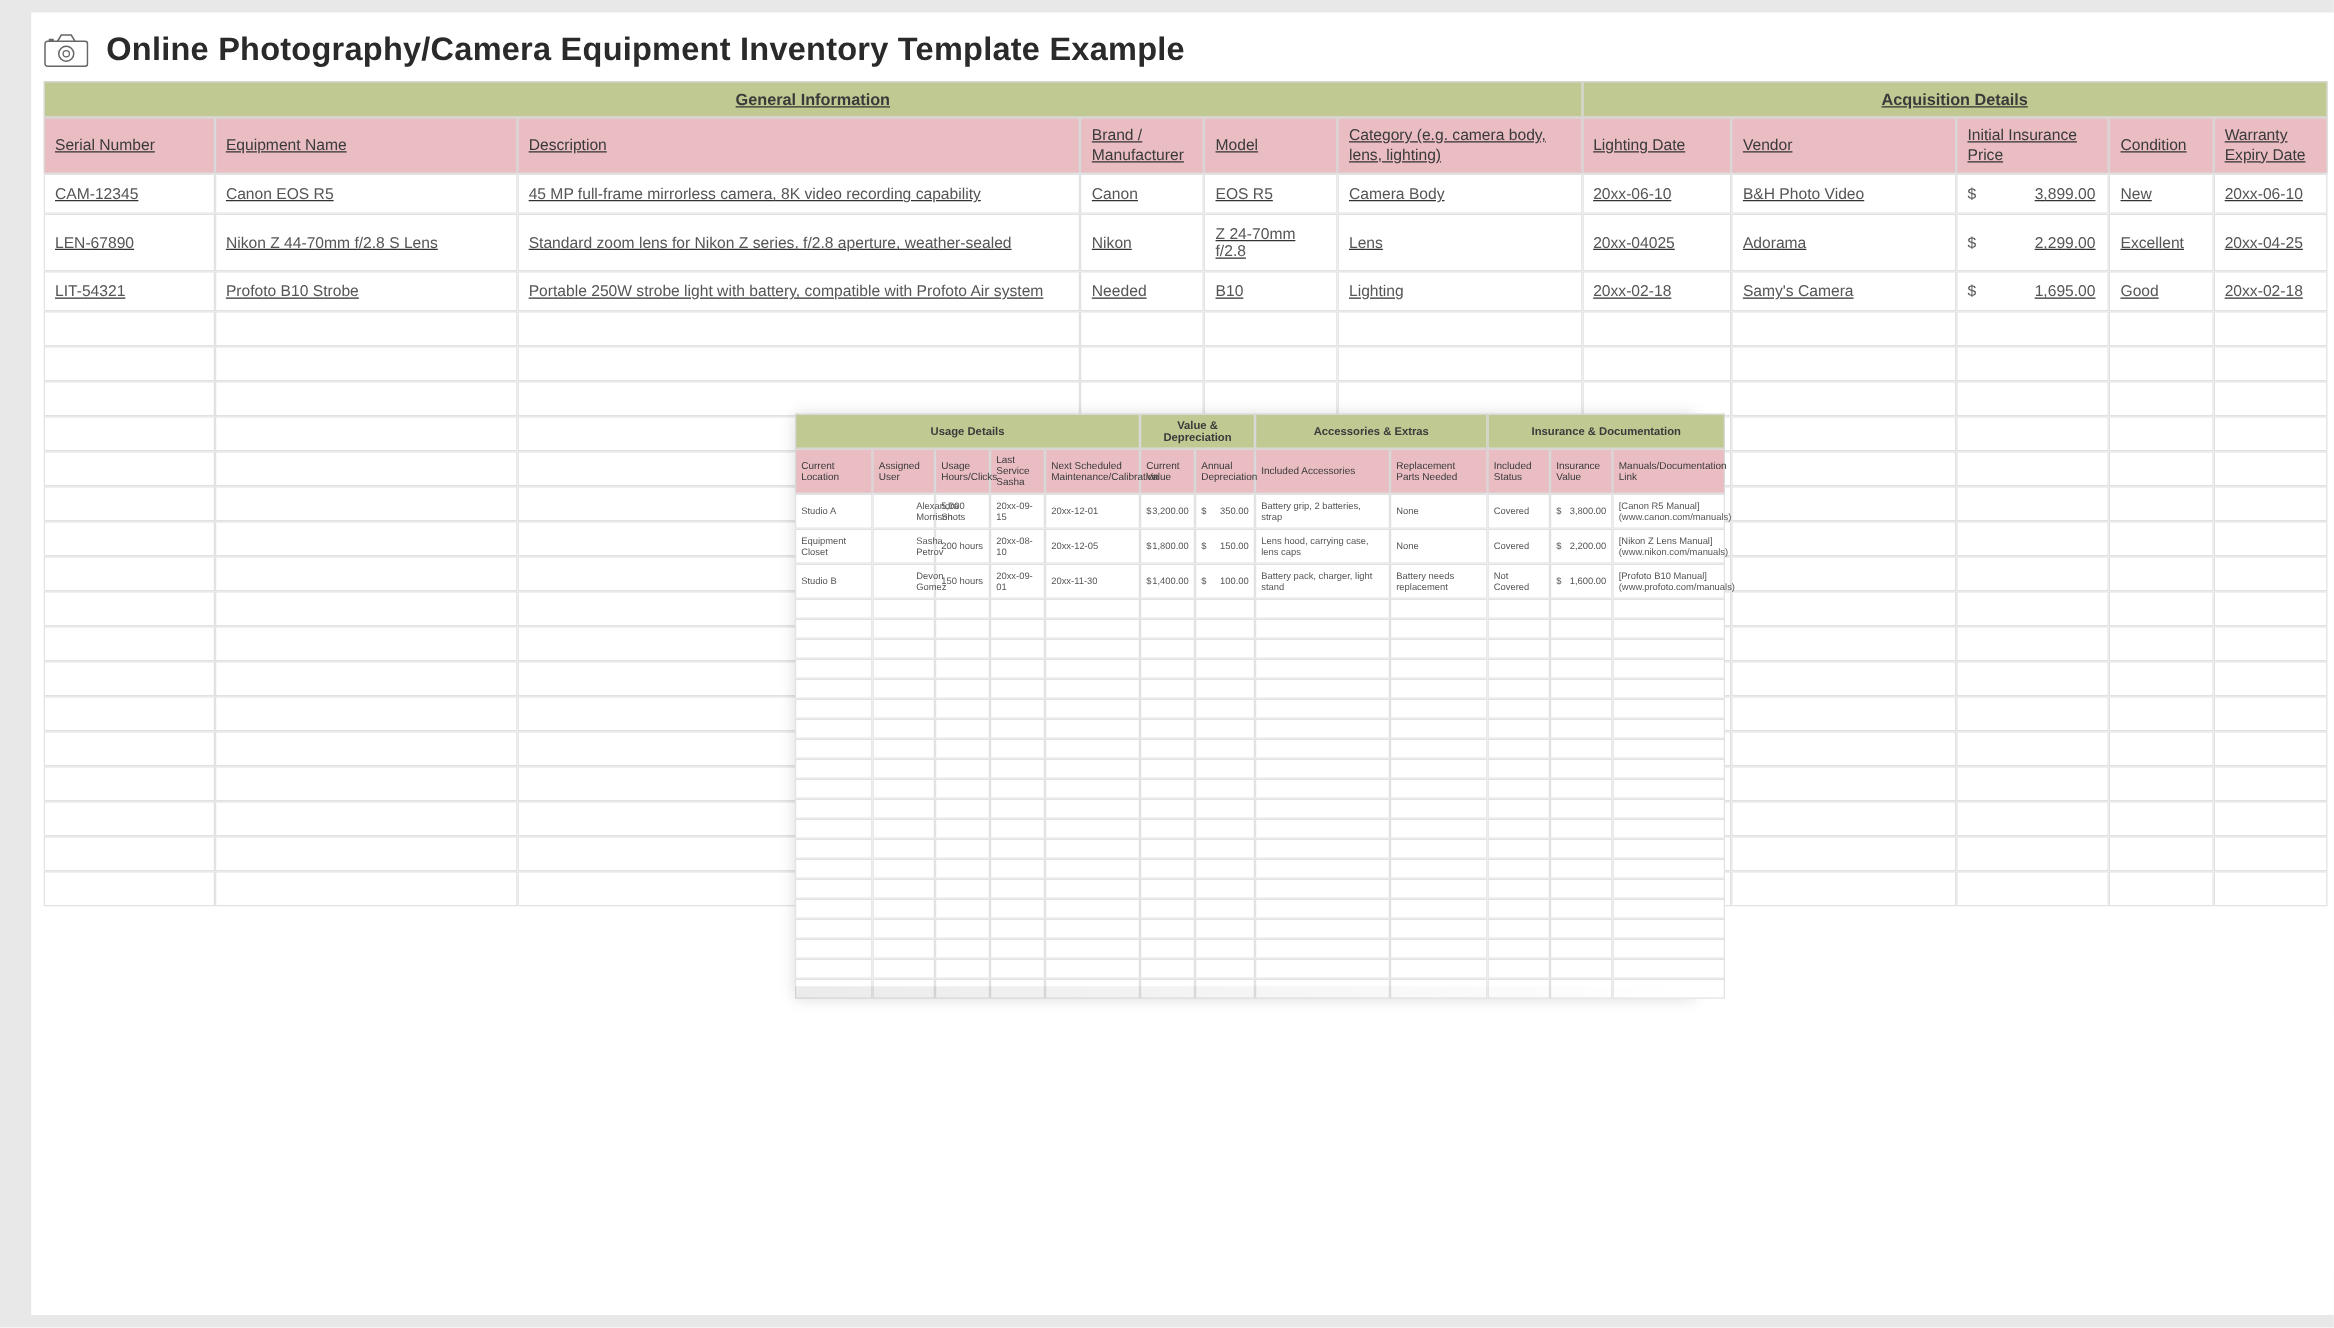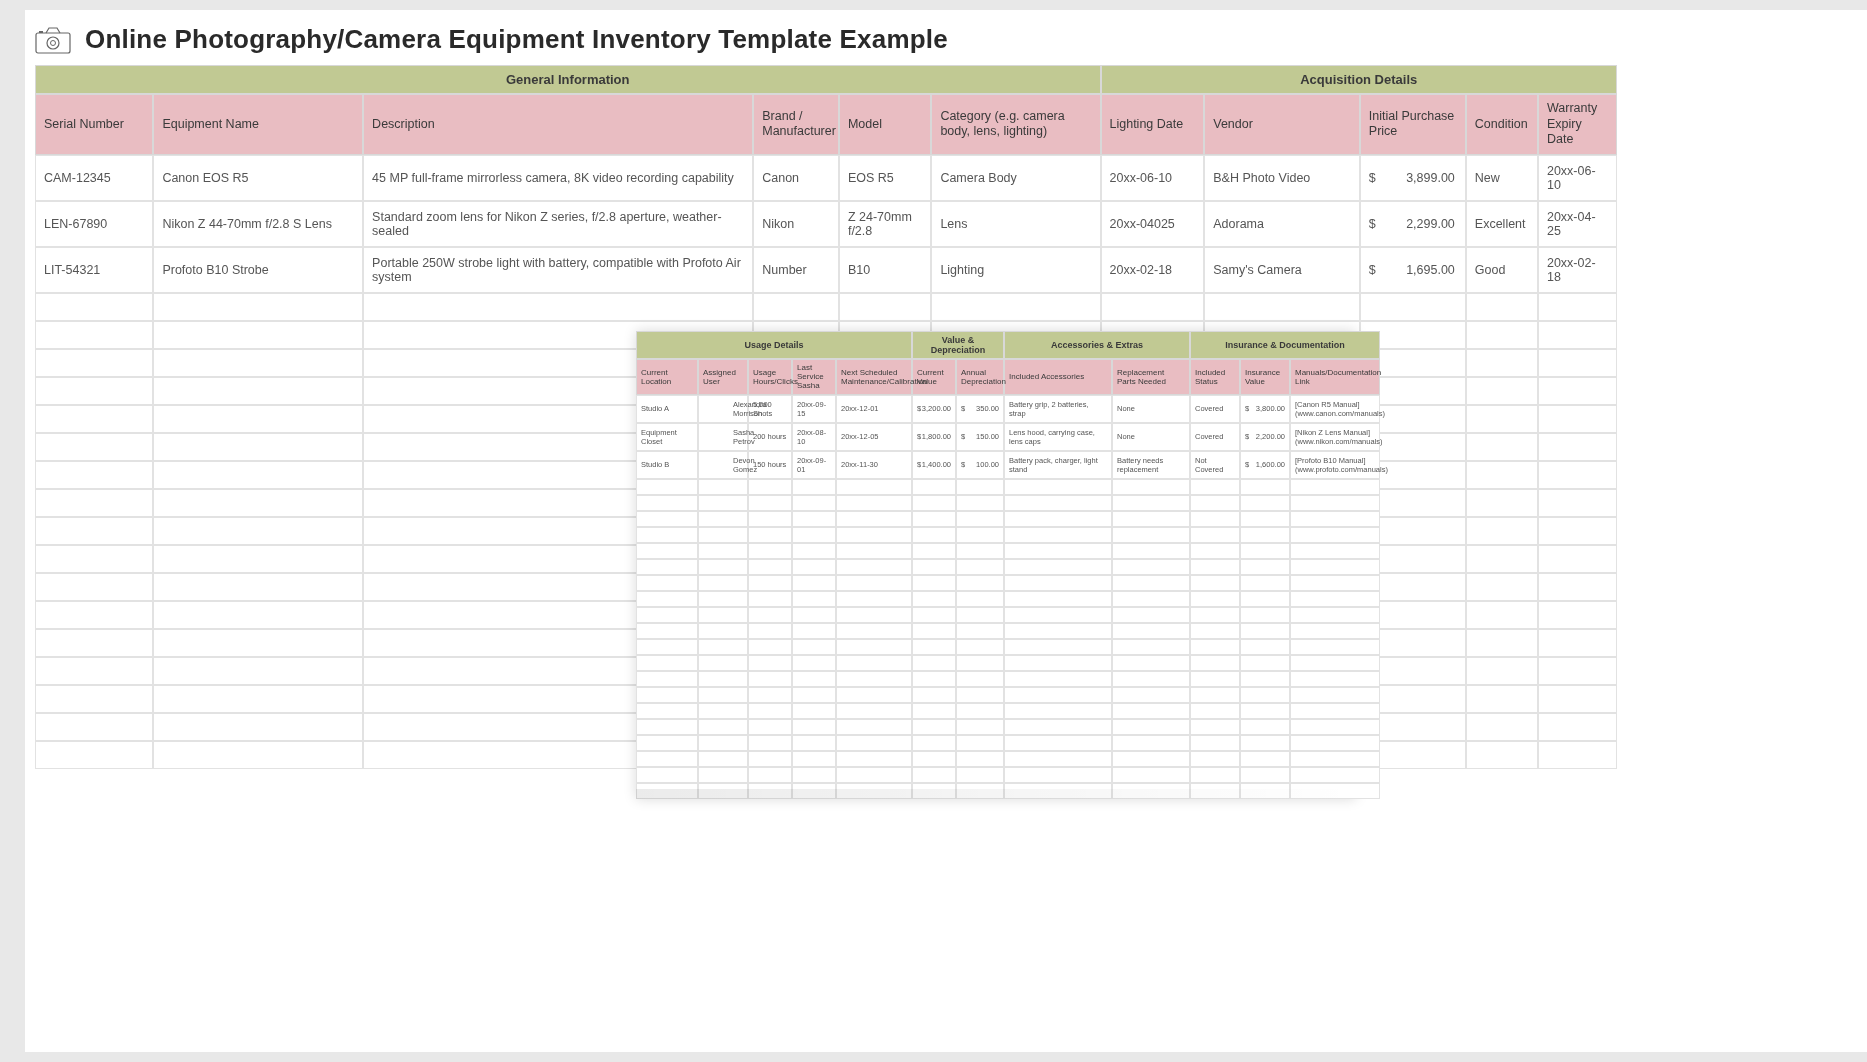--- a/index.html
+++ b/index.html
@@ -30,26 +30,27 @@
   }
   .cam-icon svg { display: block; }
   .title {
     font-size: 26px;
     font-weight: 700;
     letter-spacing: 0.2px;
     color: #2a2a2a;
   }
 
   .table {
-    width: 1582px;
+    width: 1827px;
     margin: 2px 10px 0 10px;
     border-collapse: separate;
     border-spacing: 0;
     table-layout: fixed;
     font-size: 13px;
+    text-decoration: underline;
   }
   .section-row th {
     background: #c1c993;
     color: #3a3a3a;
     font-weight: 600;
     font-size: 13px;
     text-align: center;
     padding: 6px 6px;
     border: 1px solid #d8d8d8;
   }
@@ -185,21 +186,21 @@
       <tr class="col-head">
         <th>Serial Number</th>
         <th>Equipment Name</th>
         <th>Description</th>
         <th>Brand / Manufacturer</th>
         <th>Model</th>
         <th>Category
 (e.g. camera body, lens, lighting)</th>
         <th>Lighting Date</th>
         <th>Vendor</th>
-        <th>Initial Purchase Price</th>
+        <th>Initial Insurance Price</th>
         <th>Condition</th>
         <th>Warranty Expiry Date</th>
       </tr>
     </thead>
     <tbody id="main-body">
         <tr>
           <td>CAM-12345</td>
           <td>Canon EOS R5</td>
           <td>45 MP full-frame mirrorless camera, 8K video recording capability</td>
           <td>Canon</td>
@@ -221,21 +222,21 @@
           <td>20xx-04025</td>
           <td>Adorama</td>
           <td class="money-cell"><span class="cur">$</span>2,299.00</td>
           <td>Excellent</td>
           <td>20xx-04-25</td>
         </tr>
         <tr>
           <td>LIT-54321</td>
           <td>Profoto B10 Strobe</td>
           <td>Portable 250W strobe light with battery, compatible with Profoto Air system</td>
-          <td>Number</td>
+          <td>Needed</td>
           <td>B10</td>
           <td>Lighting</td>
           <td>20xx-02-18</td>
           <td>Samy's Camera</td>
           <td class="money-cell"><span class="cur">$</span>1,695.00</td>
           <td>Good</td>
           <td>20xx-02-18</td>
         </tr>
         <tr>
           <td></td>

